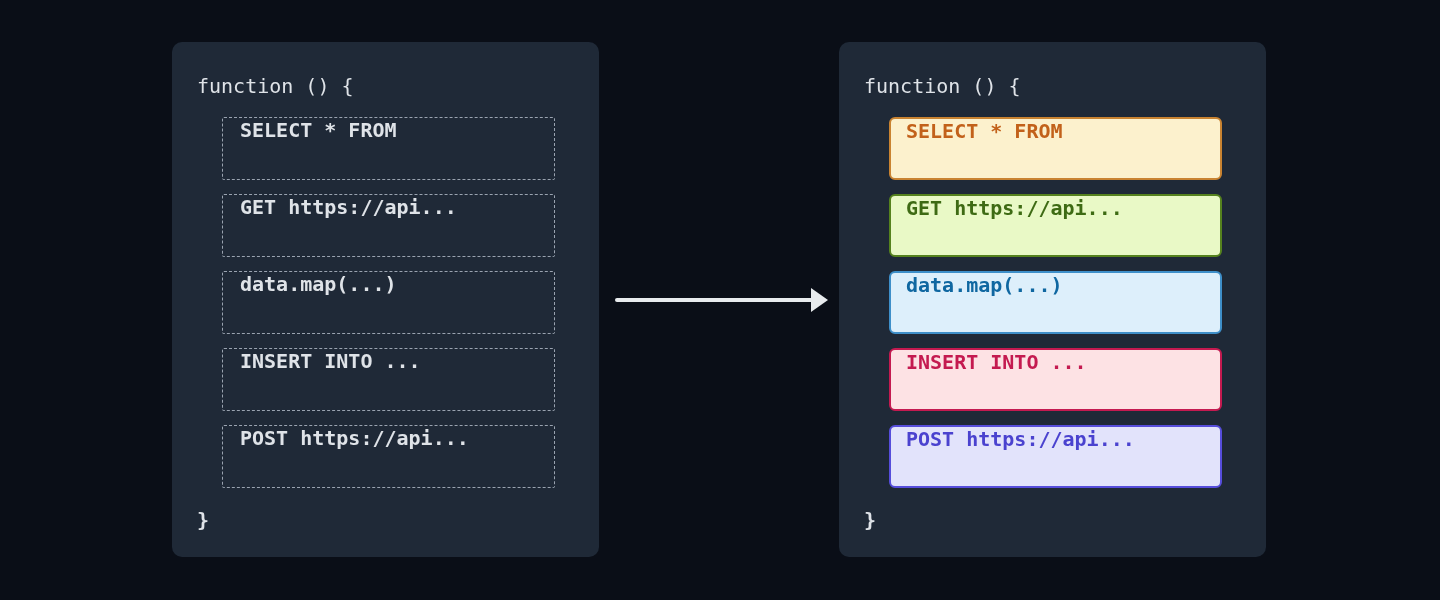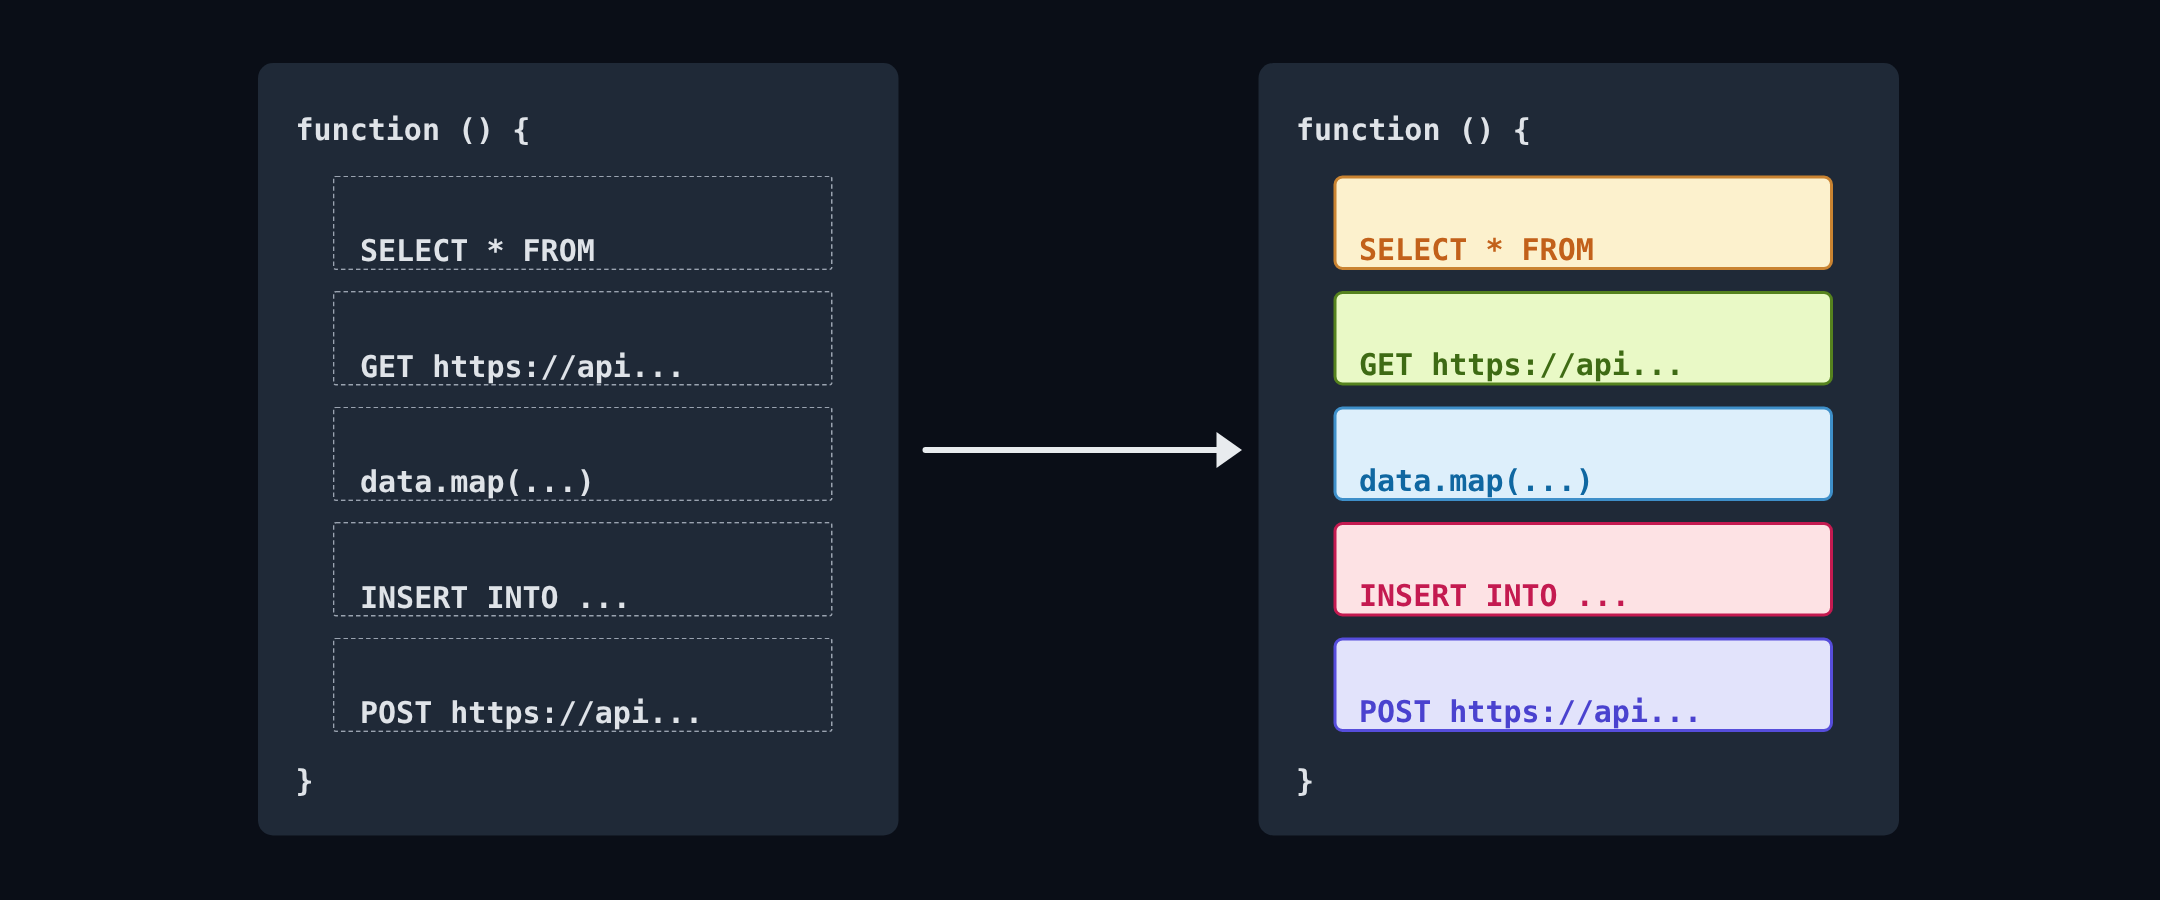--- a/index.html
+++ b/index.html
@@ -23,21 +23,21 @@
     background: #1f2937;
     border-radius: 10px;
   }
   .panel-left  { left: 172px; }
   .panel-right { left: 839px; }
   .fn-title {
     position: absolute;
     left: 25px;
     top: 74px;
     font-size: 20px;
-    font-weight: bold;
+    font-weight: normal;
     color: #dfe3e8;
     white-space: pre;
   }
   .panel .fn-title { top: 32px; }
   .closing-brace {
     position: absolute;
     left: 25px;
     top: 466px;
     font-size: 20px;
     font-weight: bold;
@@ -48,21 +48,21 @@
     left: 50px;
     top: 75px;
     width: 333px;
     display: flex;
     flex-direction: column;
     gap: 14px;
   }
   .code-box {
     height: 63px;
     display: flex;
-    align-items: flex-end;
+    align-items: flex-start;
     padding-left: 17px;
     font-size: 20px;
     font-weight: bold;
     white-space: pre;
   }
   .code-box.dashed {
     border: 1px dashed #9aa3b0;
     border-radius: 2px;
     color: #dfe3e8;
     background: transparent;

